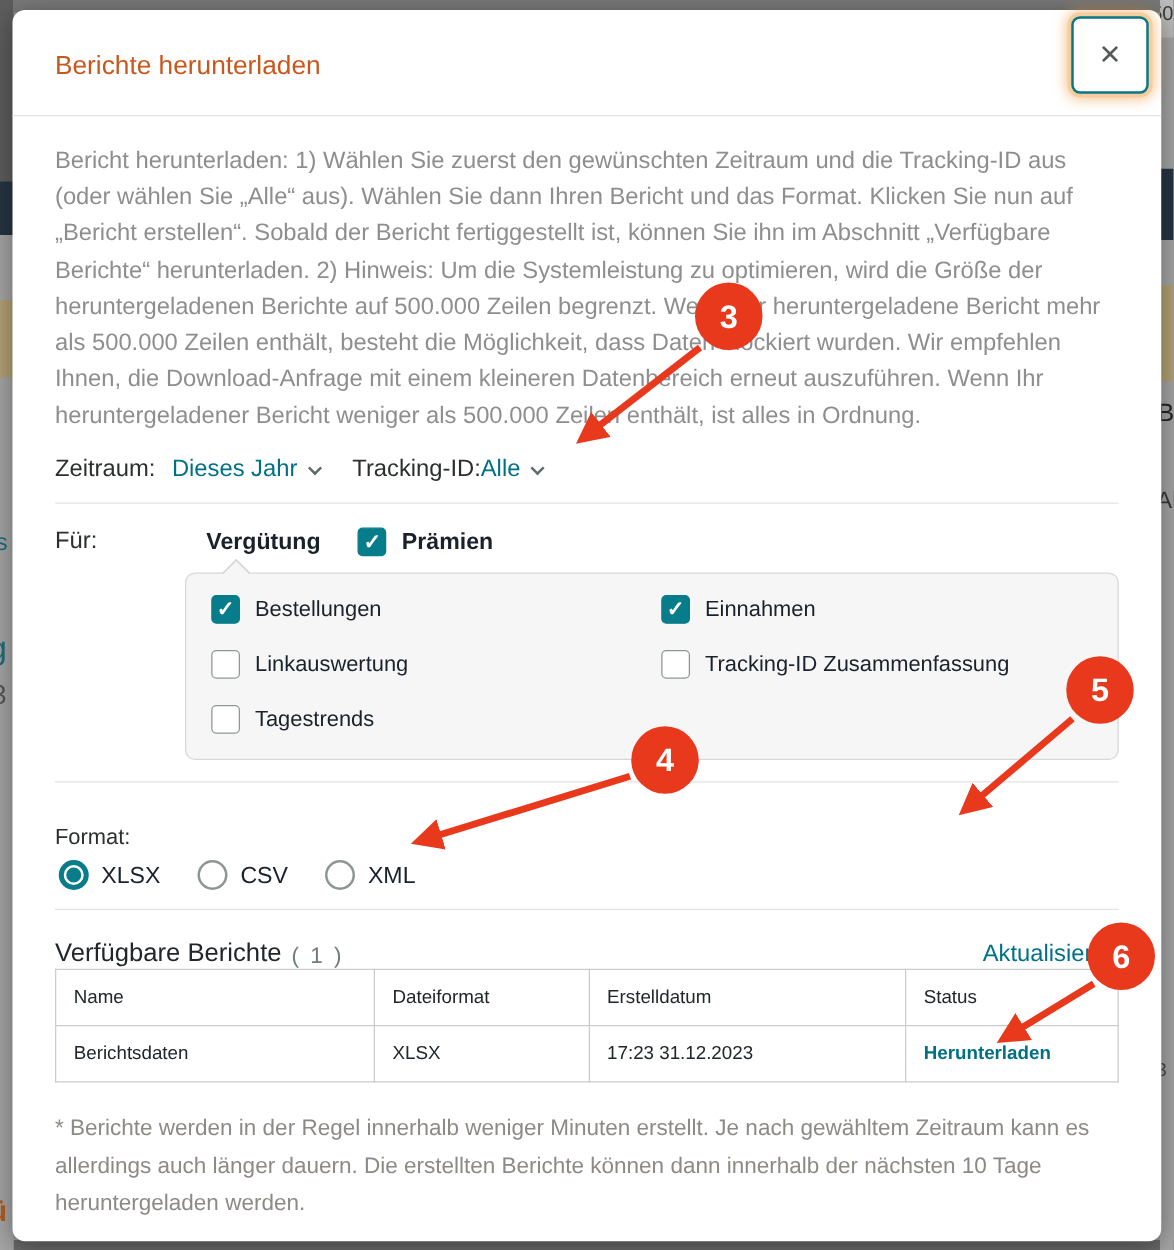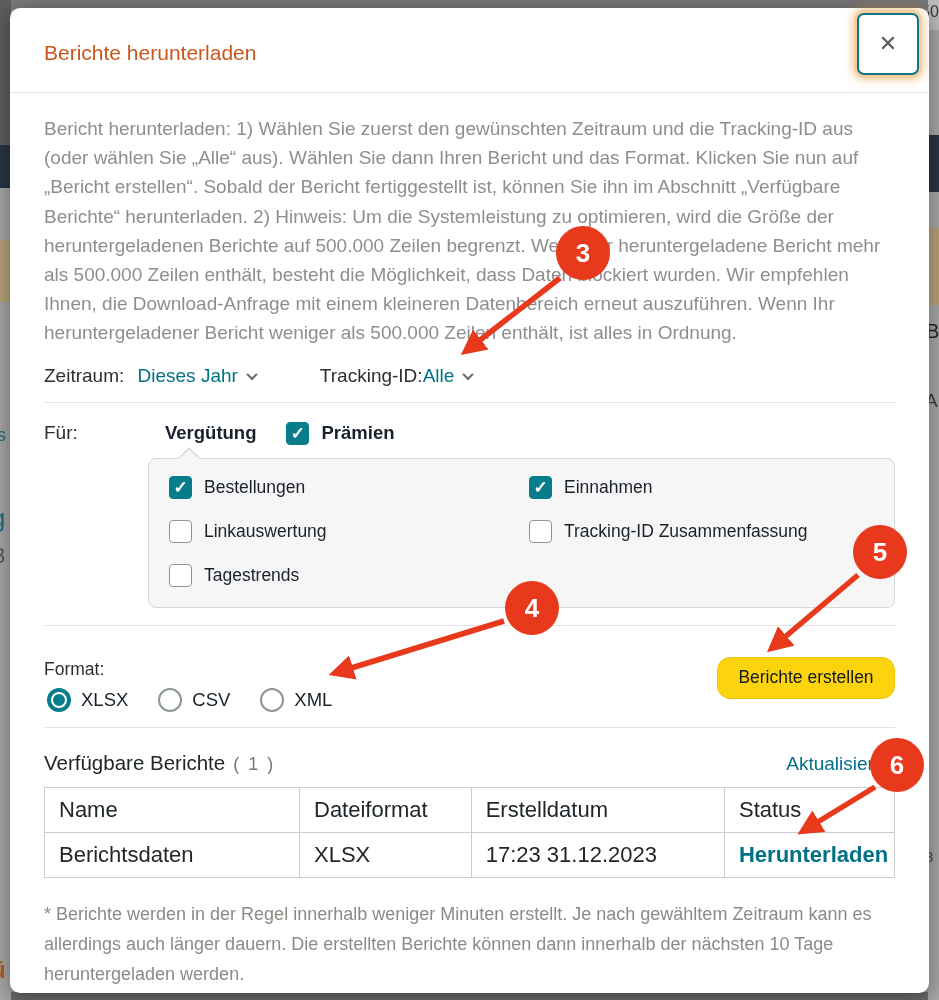--- a/index.html
+++ b/index.html
@@ -28,21 +28,21 @@
   .modal-body { padding:0 34px; }
 
   .intro { margin-top:21px; font-size:19px; line-height:29.2px; color:#8e8e8e; }
 
   .period-row { margin-top:17px; display:flex; align-items:center; font-size:19px; color:#2c2f30; }
   .teal-link { color:#007185; cursor:pointer; text-decoration:none; }
   .chev { display:inline-block; width:8px; height:8px; border-right:2px solid #5f6b6b;
           border-bottom:2px solid #5f6b6b; transform:rotate(45deg) translate(-1px,-1px);
           margin-left:10px; cursor:pointer; }
   .period-label { margin-right:8px; }
-  .tracking-group { margin-left:64px; }
+  .tracking-group { margin-left:26px; }
 
   .divider { height:1px; background:#e3e3e3; margin-top:15px; }
 
   .for-row { margin-top:19px; display:flex; align-items:center; }
   .for-label { width:121px; font-size:19px; color:#2c2f30; }
   .for-vergutung { font-size:18.5px; font-weight:bold; color:#19212b; cursor:pointer; }
   .for-praemien { margin-left:30px; display:flex; align-items:center; cursor:pointer; }
   .for-praemien .cb-label { font-weight:bold; font-size:18.5px; color:#19212b; }
 
   .cb { width:23px; height:23px; border-radius:4px; border:1.5px solid #8d9696; background:#fff;
@@ -72,21 +72,21 @@
   .radio-label { margin-left:10px; font-size:18.5px; color:#19212b; }
   .create-btn { position:absolute; right:0; top:15px; width:178px; height:42px; background:#fcd40e;
                 border:1px solid #eec40a; border-radius:13px; font-size:17.5px; color:#141a1e;
                 cursor:pointer; font-family:"Liberation Sans", sans-serif; }
 
   .avail-head { margin-top:23px; display:flex; align-items:flex-end; }
   .avail-title { font-size:20.5px; color:#20262a; }
   .avail-count { margin-left:8px; font-size:18px; color:#737b7b; letter-spacing:2px; }
   .refresh-link { margin-left:auto; font-size:19px; color:#007185; cursor:pointer; }
 
-  .report-table { margin-top:12px; width:100%; border-collapse:collapse; font-size:22px; color:#20262a; }
+  .report-table { width:100%; border-collapse:collapse; font-size:15px; color:#20262a; }
   .report-table th, .report-table td { border:1px solid #cccccc; height:45px; text-align:left;
                 padding-left:14px; font-weight:normal; }
   .report-table .col-name { width:30%; } .report-table .col-format { width:20.2%; }
   .report-table .col-created { width:29.8%; } .report-table .col-status { width:20%; }
   .dl-link { color:#007185; font-weight:bold; cursor:pointer; text-decoration:none; }
 
   .footnote { margin-top:21px; font-size:18px; line-height:30px; color:#8d8a86; }
 
   
   .ann-circle { position:absolute; width:54px; height:54px; border-radius:50%; background:#e8391d;
@@ -200,21 +200,20 @@
           </label>
           <label class="radio-item">
             <span class="radio"></span>
             <span class="radio-label">CSV</span>
           </label>
           <label class="radio-item">
             <span class="radio"></span>
             <span class="radio-label">XML</span>
           </label>
         </div>
-        <button class="create-btn">Berichte erstellen</button>
       </div>
 
       <div class="divider" style="margin-top:0;"></div>
 
       <div class="avail-head">
         <span class="avail-title">Verfügbare Berichte</span>
         <span class="avail-count">( 1 )</span>
         <a class="refresh-link">Aktualisieren</a>
       </div>
 

